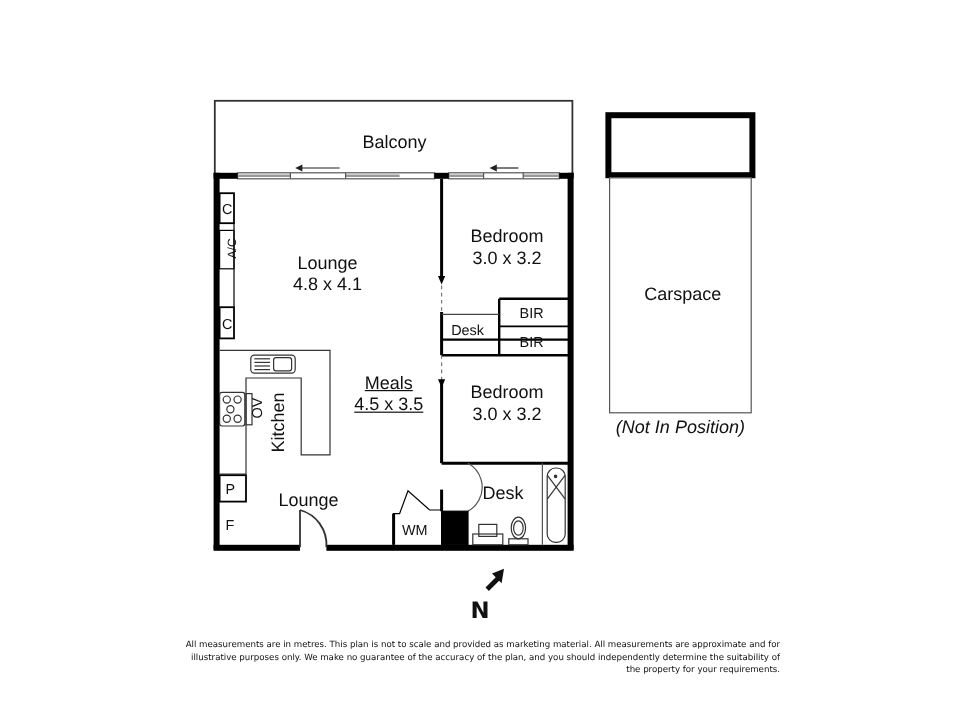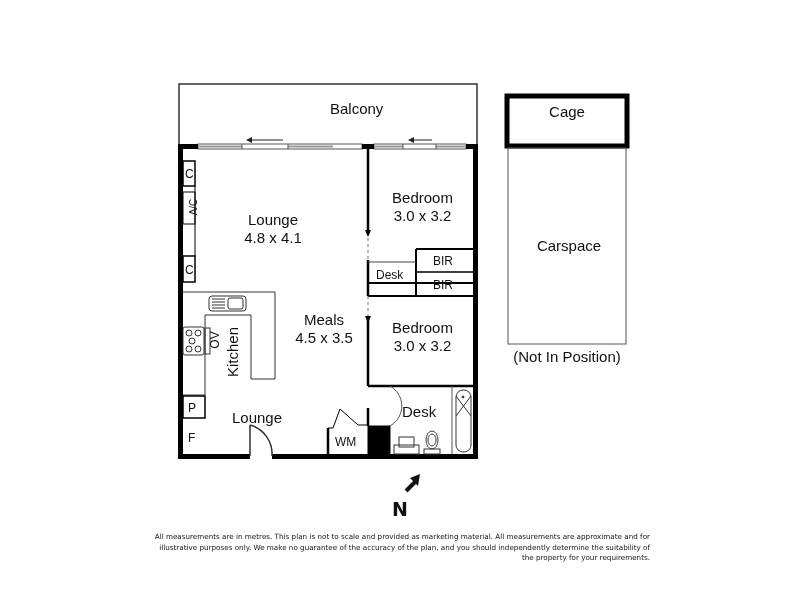--- a/index.html
+++ b/index.html
@@ -120,28 +120,28 @@
 
   <rect x="507" y="96" width="120" height="50" fill="none" stroke="#000" stroke-width="5"></rect>
   <rect x="508" y="148" width="118" height="196" fill="none" stroke="#555" stroke-width="1"></rect>
 
   <g>
     <line x1="406" y1="491" x2="416" y2="481" stroke="#111" stroke-width="4"></line>
     <polygon points="420,474 410,478 418,486" fill="#111"></polygon>
   </g>
 </svg>
 
-<div class="lbl" style="left:302px; top:100px;margin-left:28px;">Balcony</div>
+<div class="lbl" style="left:302px; top:110px;">Balcony</div>
 
 <div class="lbl" style="left:238px; top:211px; width:70px;">
   <div>Lounge</div>
   <div>4.8 x 4.1</div>
 </div>
 
-<div class="lbl" style="left:284px; top:311px; width:80px;">
+<div class="lbl" style="left:284px; top:311px; width:80px;text-decoration:underline;">
   <div>Meals</div>
   <div>4.5 x 3.5</div>
 </div>
 
 <div class="lbl" style="left:385px; top:189px; width:75px;">
   <div>Bedroom</div>
   <div>3.0 x 3.2</div>
 </div>
 
 <div class="lbl" style="left:385px; top:319px; width:75px;">
@@ -158,20 +158,19 @@
 <div class="lbl sm" style="left:433px; top:278px;">BIR</div>
 <div class="lbl sm" style="left:335px; top:435px;">WM</div>
 <div class="lbl sm" style="left:185px; top:167px;">C</div>
 <div class="lbl sm" style="left:185px; top:263px;">C</div>
 <div class="lbl sm" style="left:186px; top:200px; transform:rotate(-90deg); font-size:10px;">A/C</div>
 <div class="lbl sm" style="left:206px; top:333px; transform:rotate(-90deg);">OV</div>
 <div class="lbl sm" style="left:188px; top:401px;">P</div>
 <div class="lbl sm" style="left:188px; top:431px;">F</div>
 
 <div class="lbl" style="left:507px; top:103px; width:120px;">
-  <div>Cage</div>
 </div>
 <div class="lbl" style="left:507px; top:237px; width:124px;">Carspace</div>
-<div class="lbl" style="left:497px; top:348px; width:140px;">(Not In Position)</div>
+<div class="lbl" style="left:497px; top:348px; width:140px;font-style:italic;">(Not In Position)</div>
 
 <div class="north">N</div>
 
 <div class="disclaimer">All measurements are in metres. This plan is not to scale and provided as marketing material. All measurements are approximate and for illustrative purposes only. We make no guarantee of the accuracy of the plan, and you should independently determine the suitability of the property for your requirements.</div>
 
 </body></html>

